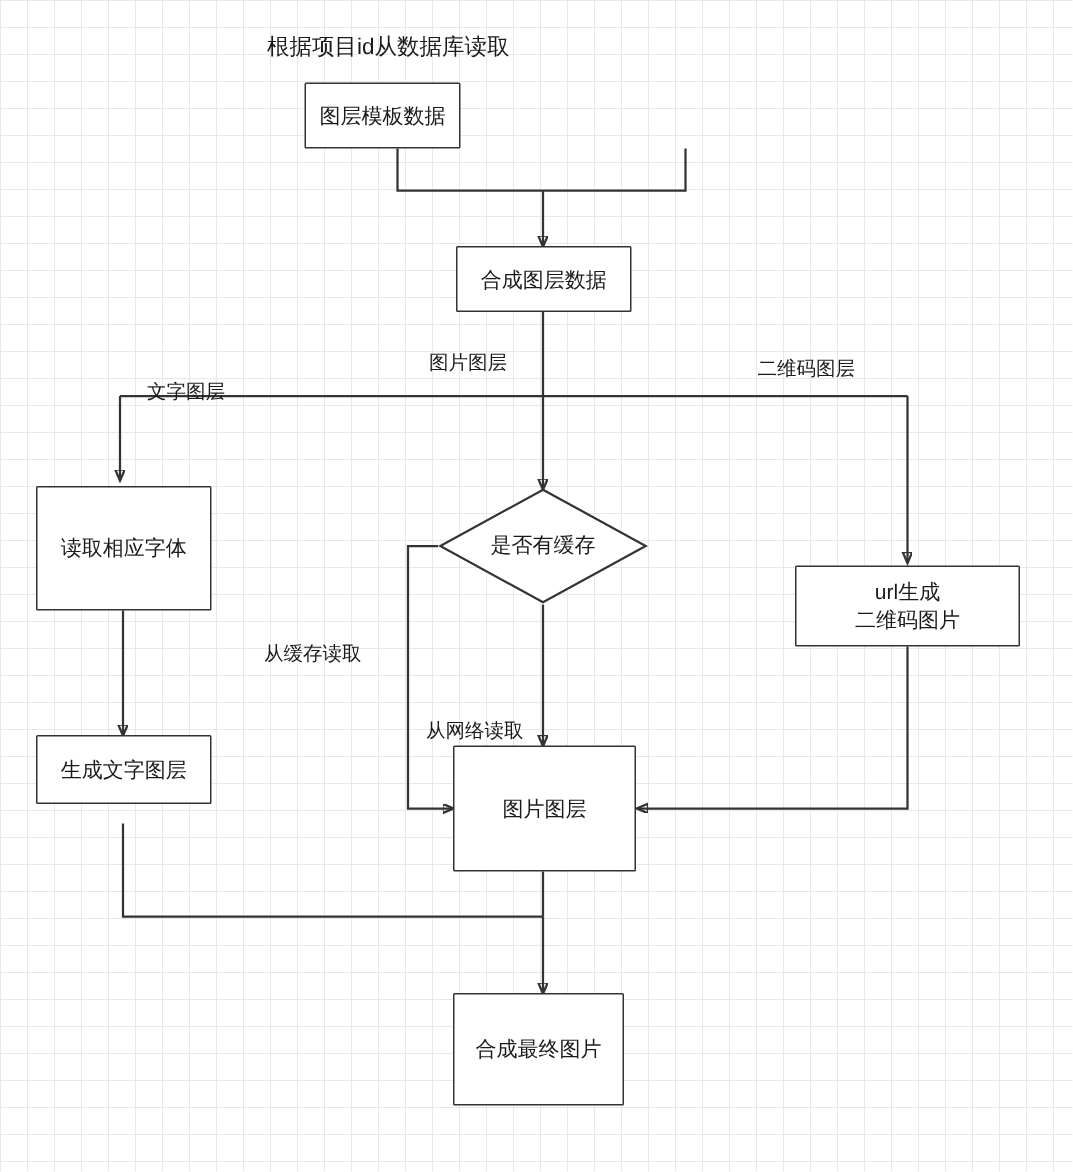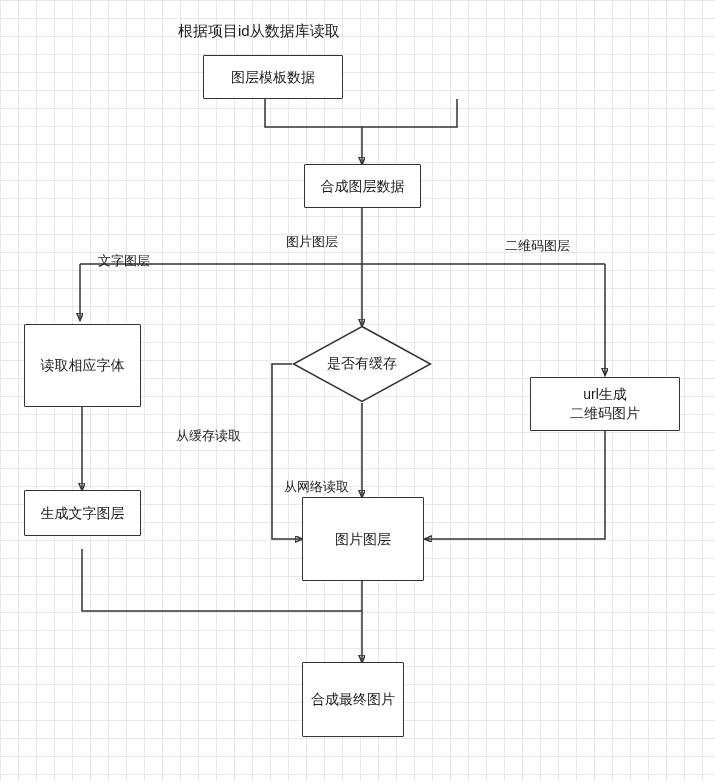--- a/index.html
+++ b/index.html
@@ -122,21 +122,21 @@
 
     <polyline points="82,549 82,611 362,611"></polyline>
 
     <line x1="362" y1="581" x2="362" y2="611"></line>
 
     <line x1="362" y1="611" x2="362" y2="662" marker-end="url(#arrow)"></line>
   </svg>
 
   <div class="title-label" style="left:178px; top:22px;">根据项目id从数据库读取</div>
 
-  <div class="node" style="left:203px; top:55px; width:140px; height:44px;">图层模板数据</div>
+  <div class="node" style="left:203px; top:55px; width:104px; height:44px;">图层模板数据</div>
 
 
   <div class="node" style="left:304px; top:164px; width:117px; height:44px;">合成图层数据</div>
 
   <div class="edge-label" style="left:98px; top:233px;margin-top:19px;">文字图层</div>
   <div class="edge-label" style="left:286px; top:233px;">图片图层</div>
   <div class="edge-label" style="left:505px; top:237px;">二维码图层</div>
 
   <div class="node" style="left:24px; top:324px; width:117px; height:83px;">读取相应字体</div>
 
@@ -150,15 +150,15 @@
   <div class="node" style="left:530px; top:377px; width:150px; height:54px;">url生成
 二维码图片</div>
 
   <div class="edge-label" style="left:176px; top:427px;">从缓存读取</div>
   <div class="edge-label" style="left:284px; top:440px;margin-top:38px;">从网络读取</div>
 
   <div class="node" style="left:24px; top:490px; width:117px; height:46px;">生成文字图层</div>
 
   <div class="node" style="left:302px; top:497px; width:122px; height:84px;">图片图层</div>
 
-  <div class="node" style="left:302px; top:662px; width:102px; height:75px;">合成最终图片</div>
+  <div class="node" style="left:302px; top:662px; width:114px; height:75px;">合成最终图片</div>
 
 </div>
 
 </body></html>

